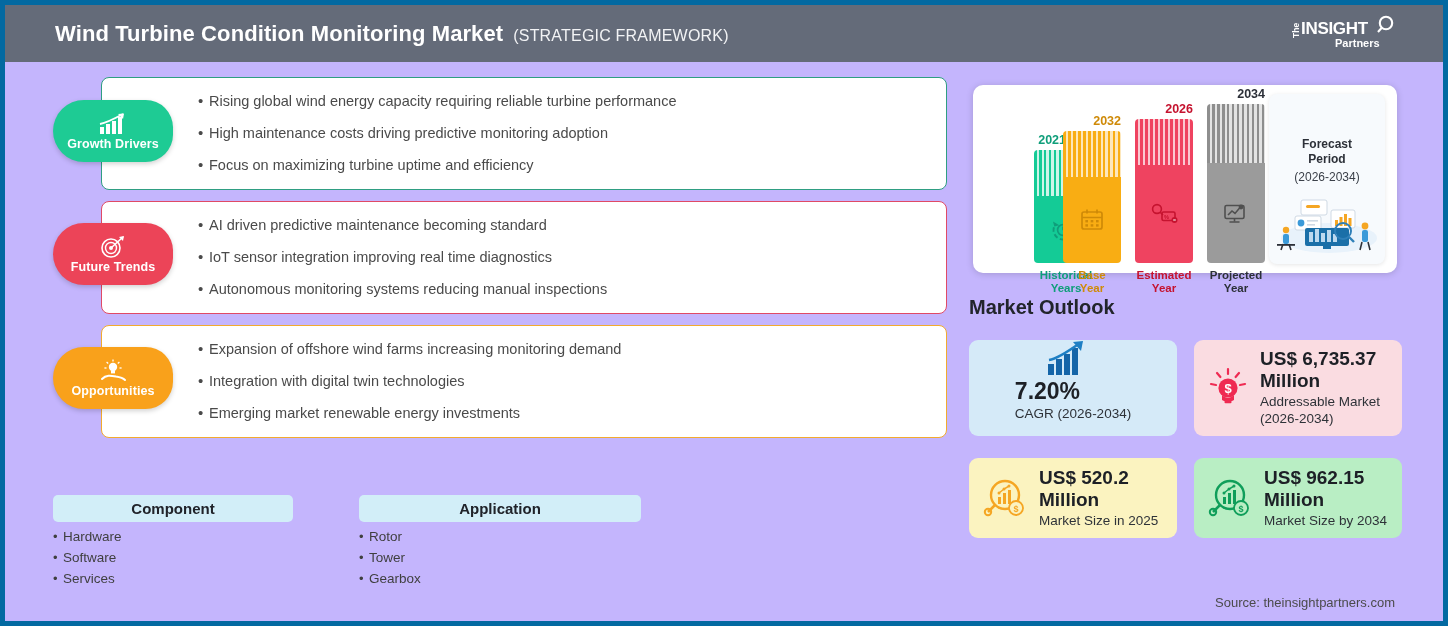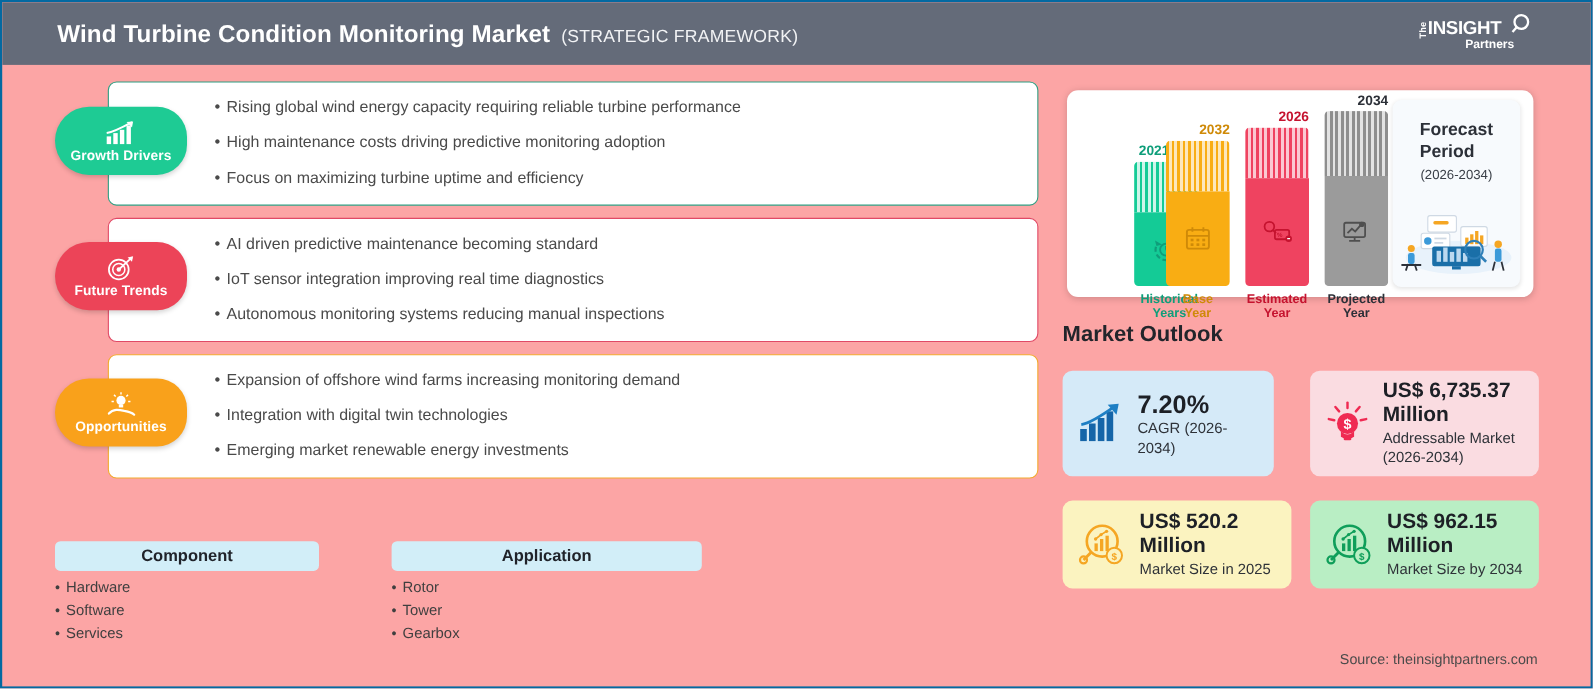--- a/index.html
+++ b/index.html
@@ -4,21 +4,21 @@
 <style>
   * { box-sizing: border-box; margin: 0; padding: 0; }
   html, body { background: #fff; }
   body {
     width: 1448px; height: 626px;
     font-family: "Liberation Sans", sans-serif;
     color: #3c3c3c;
     overflow: hidden;
     position: relative;
   }
-  #page { position: relative; width: 1448px; height: 626px; border: 2px solid #0369a1; background: #fca5a5; overflow: hidden; }
+  #page { position: relative; width: 1448px; height: 626px; border: 5px solid #0369a1; background: #c4b5fd; overflow: hidden; }
 
   
   #header {
     position: absolute; left: 0; top: 0; width: 1448px; height: 57px;
     background: #646b79; display: flex; align-items: center;
   }
   #header-title-wrap { margin-left: 50px; display: flex; align-items: baseline; }
   #header-title { font-size: 22px; font-weight: bold; color: #ffffff; letter-spacing: .1px; }
   #header-subtitle { font-size: 16px; color: #f2f3f5; margin-left: 10px; letter-spacing: .2px; }
 
@@ -88,34 +88,34 @@
   .bar-stripes { width: 100%; height: 46px; }
   .bar-solid { width: 100%; display: flex; align-items: center; justify-content: center; }
   .bar-caption { font-size: 11.5px; font-weight: bold; line-height: 1.15; margin-top: 6px; }
 
   #forecast-panel {
     width: 116px; margin: 9px 8px 9px 0; background: #f7fafd; border-radius: 8px;
     box-shadow: 0 1px 4px rgba(0,0,0,.10);
     display: flex; flex-direction: column; align-items: center; padding-top: 18px;
     position: relative; overflow: hidden;
   }
-  #forecast-title { font-size: 16px; font-weight: bold; color: #2c3038; text-align: left; line-height: 1.25; }
+  #forecast-title { font-size: 12px; font-weight: bold; color: #2c3038; text-align: center; line-height: 1.25; margin-top: 25px; }
   #forecast-range { font-size: 12px; color: #3b4049; text-align: center; margin-top: 3px; }
   #forecast-art { position: absolute; bottom: 6px; left: 4px; }
 
   
   #outlook-title { position: absolute; left: 964px; top: 291px; font-size: 20px; font-weight: bold; color: #22252b; }
 
   .kpi-card { position: absolute; border-radius: 9px; display: flex; align-items: center; padding: 0 14px; }
   .kpi-icon { flex: 0 0 auto; margin-right: 12px; display: flex; align-items: center; }
   .kpi-body { display: flex; flex-direction: column; }
   .kpi-value { font-size: 19px; font-weight: bold; color: #1d2026; line-height: 1.18; }
   .kpi-label { font-size: 13.5px; color: #2e3238; line-height: 1.3; }
 
-  #kpi-cagr  { left: 964px;  top: 335px; width: 192px; height: 96px; background: #d5eaf8; }
+  #kpi-cagr  { left: 964px;  top: 335px; width: 208px; height: 96px; background: #d5eaf8; flex-direction: column; }
   #kpi-addr  { left: 1189px; top: 335px; width: 208px; height: 96px; background: #fadce1; }
   #kpi-2025  { left: 964px;  top: 453px; width: 208px; height: 80px; background: #fbf3c0; }
   #kpi-2034  { left: 1189px; top: 453px; width: 208px; height: 80px; background: #b9eec4; }
   #kpi-cagr .kpi-value { font-size: 23px; }
 
   #source { position: absolute; right: 48px; top: 590px; font-size: 13px; color: #4b4b4b; }
 </style>
 </head>
 <body>
 

